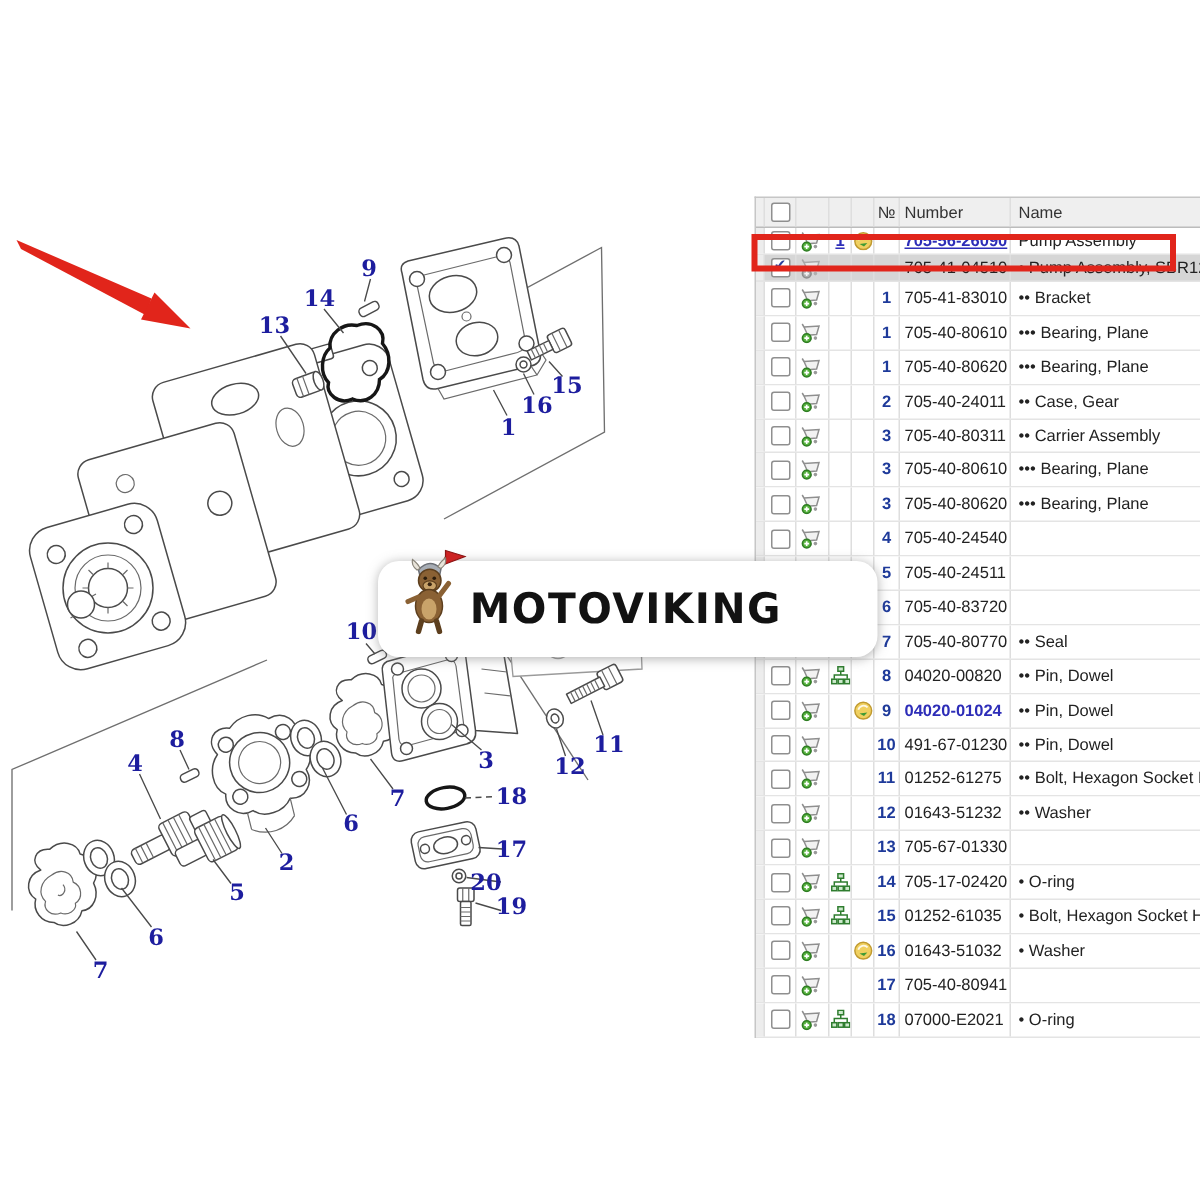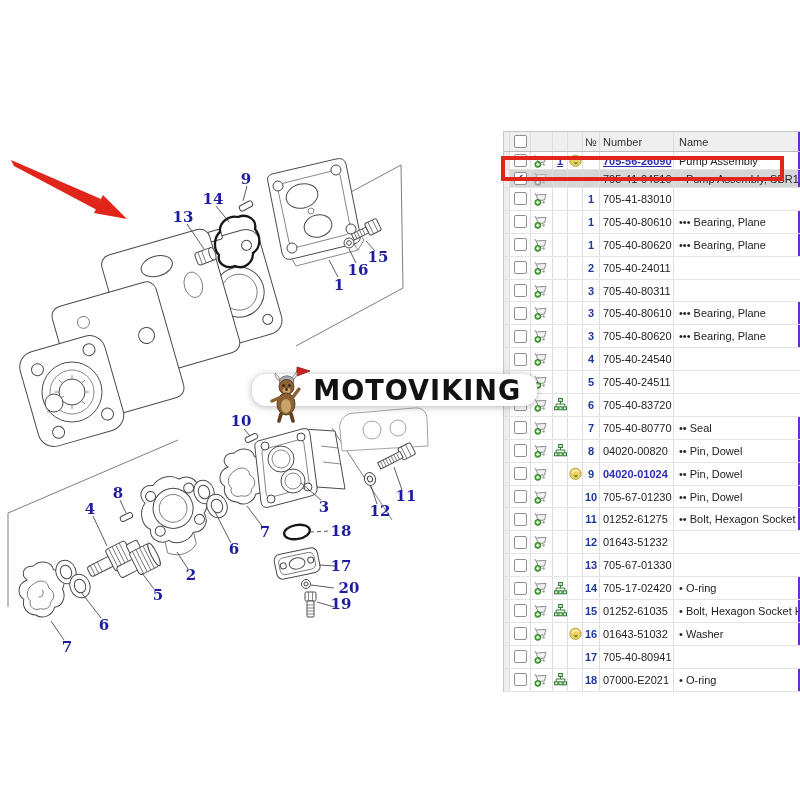--- a/index.html
+++ b/index.html
@@ -27,34 +27,34 @@
   .trow.sel{background:#d6d6d6;}
   .c{height:100%;border-right:1px solid #dedede;display:flex;align-items:center;justify-content:center;
      box-sizing:border-box;flex:none;overflow:hidden;}
   .c.edge{width:6px;background:#ededed;}
   .c.cb{width:21px;}
   .c.cart{width:22px;}
   .c.tree{width:15px;}
   .c.pkg{width:15px;}
   .c.no{width:17px;font-weight:bold;color:#1e3a9a;}
   .c.num{width:74px;justify-content:flex-start;padding-left:3px;}
-  .c.name{flex:1;justify-content:flex-start;padding-left:5px;border-right:3px solid #6d28d9;white-space:nowrap;}
+  .c.name{flex:1;justify-content:flex-start;padding-left:5px;border-right:1px solid #6d28d9;white-space:nowrap;}
   .hrow .c{background:transparent;color:#333;font-weight:normal;}
   .chk{width:11px;height:11px;border:1px solid #8f8f8f;border-radius:2px;background:#fff;
        font:bold 10px/10px "DejaVu Sans",sans-serif;color:#2b3f9e;text-align:center;}
   .link{color:#2d2db8;font-weight:bold;}
   .und{text-decoration:underline;}
 
   
   .hl-box{position:absolute;left:501px;top:156px;width:283px;height:25px;border:4px solid #e1251b;
           box-sizing:border-box;z-index:40;pointer-events:none;}
 
   
-  .wm{position:absolute;left:252px;top:374px;width:285px;height:32px;background:#fff;border-radius:14px;
-      box-shadow:0 1px 7px rgba(110,110,110,.5);z-index:50;display:flex;align-items:center;}
+  .wm{position:absolute;left:252px;top:374px;width:285px;height:64px;background:#fff;border-radius:14px;
+      box-shadow:0 1px 7px rgba(110,110,110,.5);z-index:50;display:flex;align-items:center;padding-left:48px;}
   .wm-mascot{position:absolute;left:15px;top:-9px;}
   .wm-text{position:absolute;left:58px;top:50%;transform:translateY(-50%) scaleX(.97);
       font-family:"DejaVu Sans",sans-serif;font-weight:bold;font-size:28px;letter-spacing:1px;color:#121212;white-space:nowrap;}
 </style>
 </head>
 <body>
 
 <div id="stage">
 
   <svg id="diagram-svg" width="800" height="800" viewBox="0 0 800 800">
@@ -276,21 +276,21 @@
       <span style="left: 90px; top: 509px;">4</span>
       <span style="left: 191px; top: 575px;">2</span>
       <span style="left: 158px; top: 595px;">5</span>
       <span style="left: 104px; top: 625px;">6</span>
       <span style="left: 67px; top: 647px;">7</span>
       <span style="left: 234px; top: 549px;">6</span>
       <span style="left: 265px; top: 532px;">7</span>
       <span style="left: 324px; top: 507px;">3</span>
       <span style="left: 341px; top: 531px;">18</span>
       <span style="left: 341px; top: 566px;">17</span>
-      <span style="left: 349px; top: 588px; text-align: center;">20</span>
+      <span style="left: 324px; top: 588px; text-align: center;">20</span>
       <span style="left: 341px; top: 604px;">19</span>
       <span style="left: 380px; top: 511px;">12</span>
       <span style="left: 406px; top: 496px;">11</span>
     </div>
 
   <div class="ptable">
     <div class="hrow">
       <div class="c edge"></div>
       <div class="c cb">
           <span class="chk"></span>
@@ -365,20 +365,21 @@
               <circle cx="6" cy="10.8" r="1.2" fill="#9a9a9a"></circle>
               <circle cx="9.6" cy="10.4" r="1.2" fill="#9a9a9a"></circle>
               <circle cx="3.8" cy="10.4" r="2.9" fill="#57b33e" stroke="#2e7d22"></circle>
               <path d="M3.8 8.8 v3.2 M2.2 10.4 h3.2" stroke="#fff" stroke-width="1.1"></path>
             </svg>
           </div>
       <div class="c tree"></div>
       <div class="c pkg"></div>
       <div class="c no">1</div>
       <div class="c num">705-41-83010</div>
+      <div class="c name">•• Bracket</div>
     </div>
         <div class="trow">
       <div class="c edge"></div>
       <div class="c cb">
             <span class="chk"></span>
           </div>
       <div class="c cart">
             <svg width="16" height="14" viewBox="0 0 16 14">
               <path d="M2 3 L12 2.4 L10.4 8 L4.5 8.5 Z" fill="#f2f2f2" stroke="#8f8f8f"></path>
               <path d="M2 3 L0.8 1" stroke="#8f8f8f" fill="none"></path>
@@ -427,40 +428,42 @@
               <circle cx="6" cy="10.8" r="1.2" fill="#9a9a9a"></circle>
               <circle cx="9.6" cy="10.4" r="1.2" fill="#9a9a9a"></circle>
               <circle cx="3.8" cy="10.4" r="2.9" fill="#57b33e" stroke="#2e7d22"></circle>
               <path d="M3.8 8.8 v3.2 M2.2 10.4 h3.2" stroke="#fff" stroke-width="1.1"></path>
             </svg>
           </div>
       <div class="c tree"></div>
       <div class="c pkg"></div>
       <div class="c no">2</div>
       <div class="c num">705-40-24011</div>
+      <div class="c name">•• Case, Gear</div>
     </div>
         <div class="trow">
       <div class="c edge"></div>
       <div class="c cb">
             <span class="chk"></span>
           </div>
       <div class="c cart">
             <svg width="16" height="14" viewBox="0 0 16 14">
               <path d="M2 3 L12 2.4 L10.4 8 L4.5 8.5 Z" fill="#f2f2f2" stroke="#8f8f8f"></path>
               <path d="M2 3 L0.8 1" stroke="#8f8f8f" fill="none"></path>
               <circle cx="6" cy="10.8" r="1.2" fill="#9a9a9a"></circle>
               <circle cx="9.6" cy="10.4" r="1.2" fill="#9a9a9a"></circle>
               <circle cx="3.8" cy="10.4" r="2.9" fill="#57b33e" stroke="#2e7d22"></circle>
               <path d="M3.8 8.8 v3.2 M2.2 10.4 h3.2" stroke="#fff" stroke-width="1.1"></path>
             </svg>
           </div>
       <div class="c tree"></div>
       <div class="c pkg"></div>
       <div class="c no">3</div>
       <div class="c num">705-40-80311</div>
+      <div class="c name">•• Carrier Assembly</div>
     </div>
         <div class="trow">
       <div class="c edge"></div>
       <div class="c cb">
             <span class="chk"></span>
           </div>
       <div class="c cart">
             <svg width="16" height="14" viewBox="0 0 16 14">
               <path d="M2 3 L12 2.4 L10.4 8 L4.5 8.5 Z" fill="#f2f2f2" stroke="#8f8f8f"></path>
               <path d="M2 3 L0.8 1" stroke="#8f8f8f" fill="none"></path>
@@ -653,21 +656,21 @@
               <path d="M2 3 L0.8 1" stroke="#8f8f8f" fill="none"></path>
               <circle cx="6" cy="10.8" r="1.2" fill="#9a9a9a"></circle>
               <circle cx="9.6" cy="10.4" r="1.2" fill="#9a9a9a"></circle>
               <circle cx="3.8" cy="10.4" r="2.9" fill="#57b33e" stroke="#2e7d22"></circle>
               <path d="M3.8 8.8 v3.2 M2.2 10.4 h3.2" stroke="#fff" stroke-width="1.1"></path>
             </svg>
           </div>
       <div class="c tree"></div>
       <div class="c pkg"></div>
       <div class="c no">10</div>
-      <div class="c num">705-67-01230</div>
+      <div class="c num">491-67-01230</div>
       <div class="c name">•• Pin, Dowel</div>
     </div>
         <div class="trow">
       <div class="c edge"></div>
       <div class="c cb">
             <span class="chk"></span>
           </div>
       <div class="c cart">
             <svg width="16" height="14" viewBox="0 0 16 14">
               <path d="M2 3 L12 2.4 L10.4 8 L4.5 8.5 Z" fill="#f2f2f2" stroke="#8f8f8f"></path>
@@ -696,20 +699,21 @@
               <circle cx="6" cy="10.8" r="1.2" fill="#9a9a9a"></circle>
               <circle cx="9.6" cy="10.4" r="1.2" fill="#9a9a9a"></circle>
               <circle cx="3.8" cy="10.4" r="2.9" fill="#57b33e" stroke="#2e7d22"></circle>
               <path d="M3.8 8.8 v3.2 M2.2 10.4 h3.2" stroke="#fff" stroke-width="1.1"></path>
             </svg>
           </div>
       <div class="c tree"></div>
       <div class="c pkg"></div>
       <div class="c no">12</div>
       <div class="c num">01643-51232</div>
+      <div class="c name">•• Washer</div>
     </div>
         <div class="trow">
       <div class="c edge"></div>
       <div class="c cb">
             <span class="chk"></span>
           </div>
       <div class="c cart">
             <svg width="16" height="14" viewBox="0 0 16 14">
               <path d="M2 3 L12 2.4 L10.4 8 L4.5 8.5 Z" fill="#f2f2f2" stroke="#8f8f8f"></path>
               <path d="M2 3 L0.8 1" stroke="#8f8f8f" fill="none"></path>

